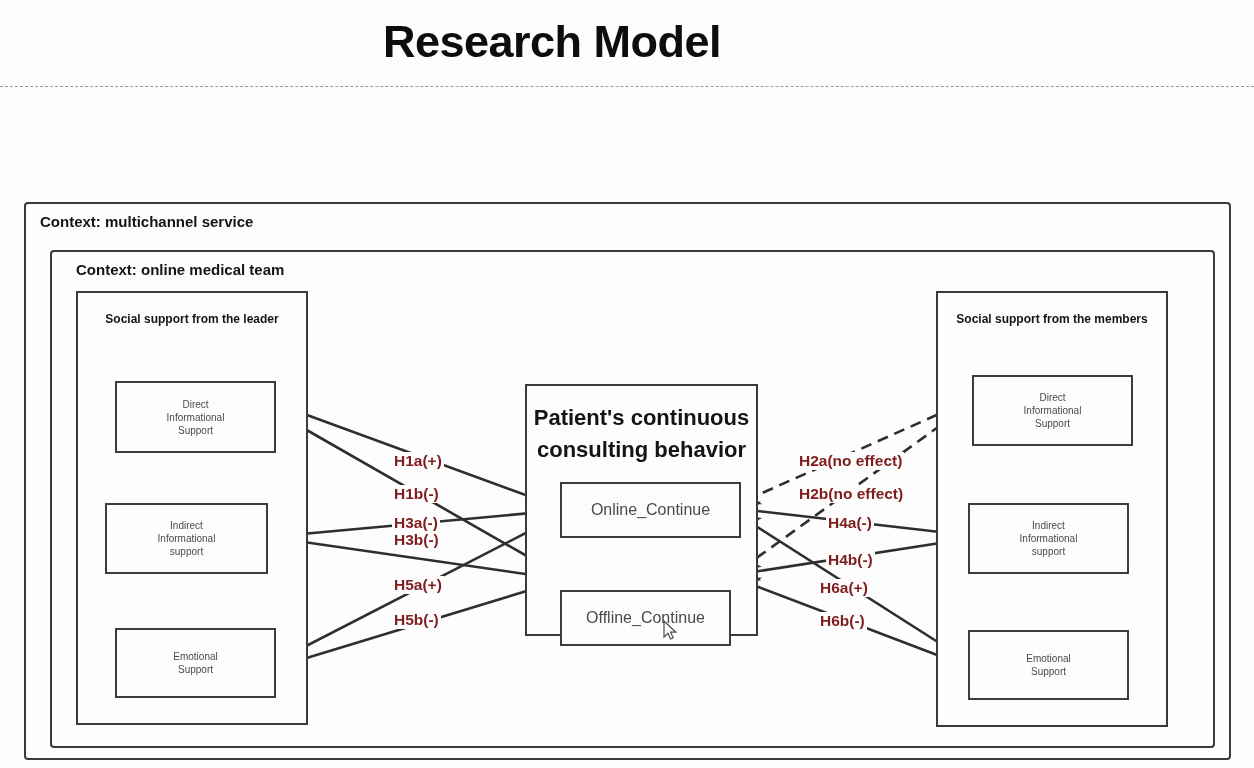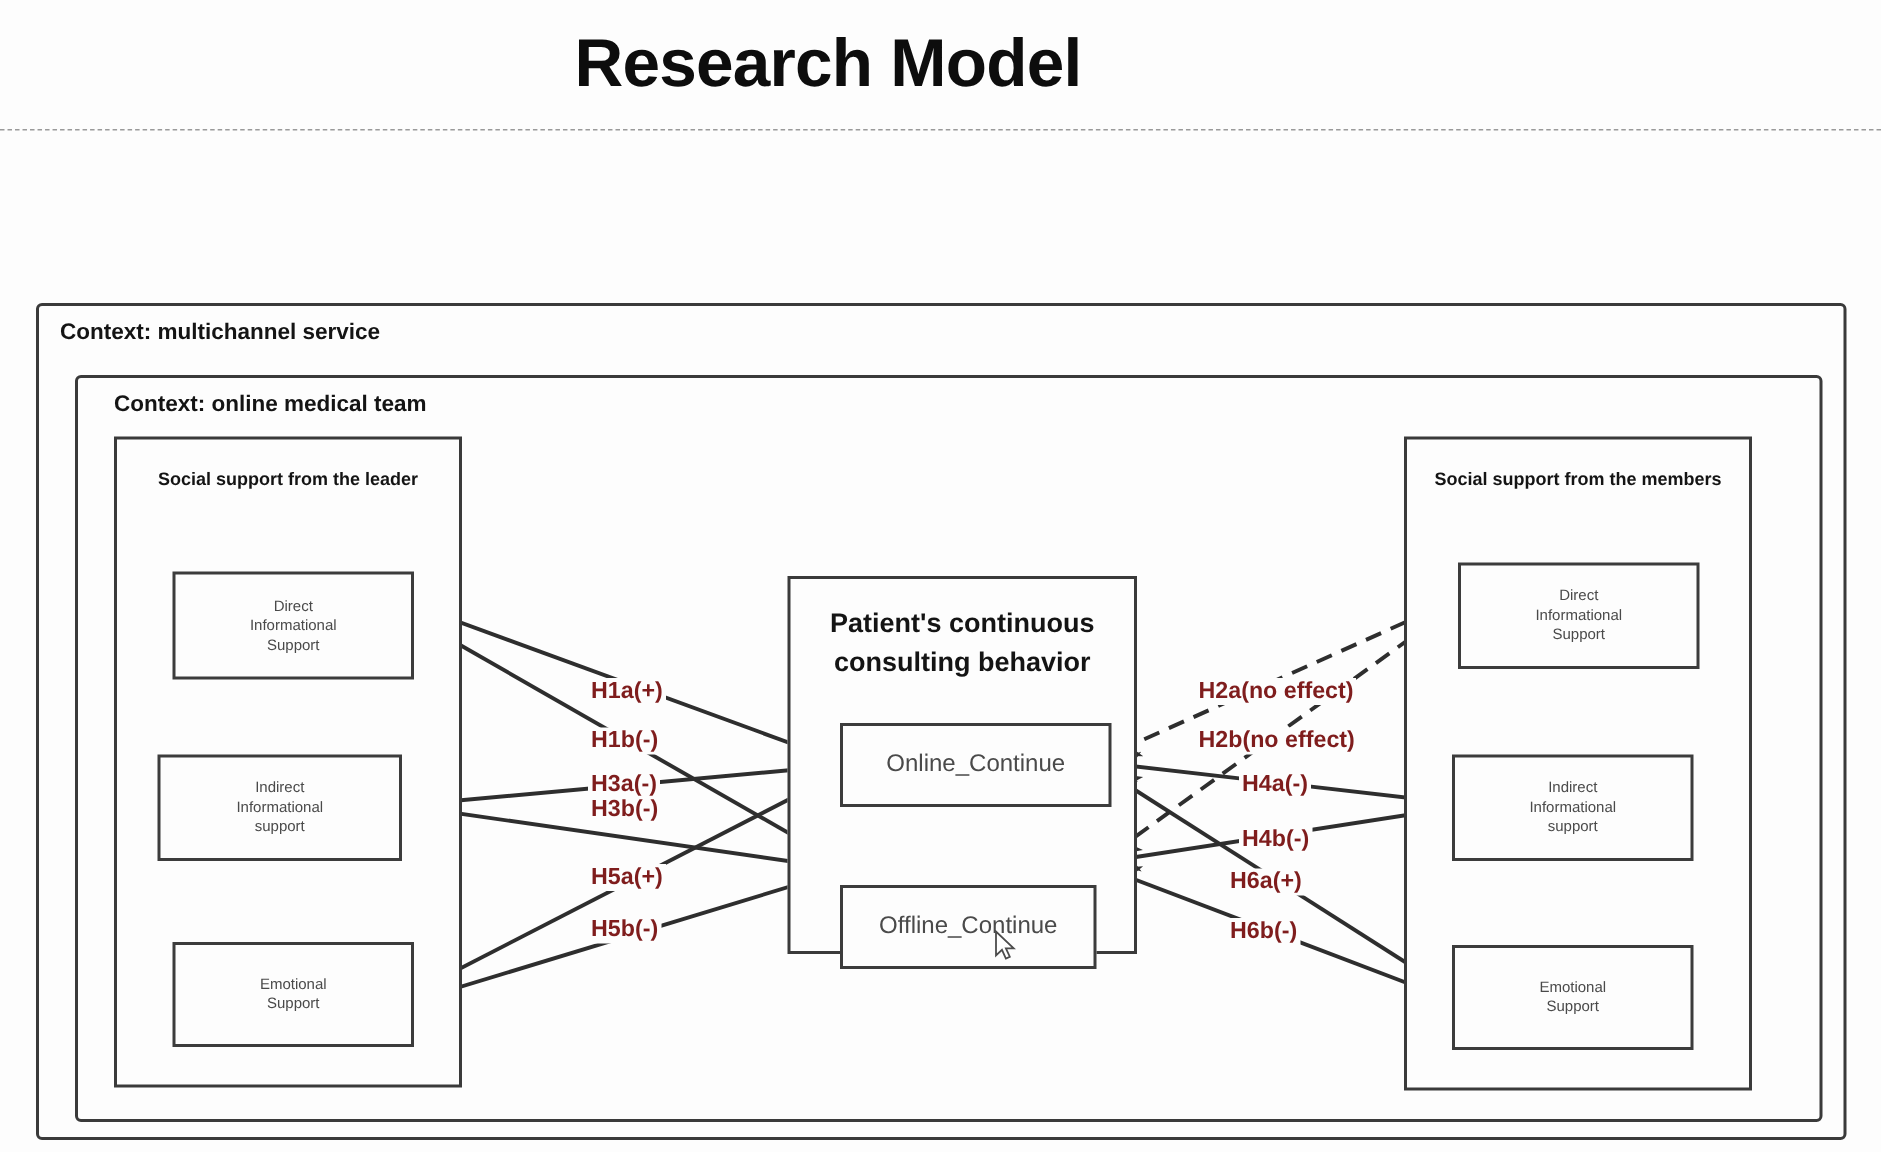--- a/index.html
+++ b/index.html
@@ -50,21 +50,21 @@
   .panel-left{left:76px;top:291px;width:232px;height:434px;}
   .panel-right{left:936px;top:291px;width:232px;height:436px;}
   .panel-center{left:525px;top:384px;width:233px;height:252px;}
 
   .panel-title{
     position:absolute;width:100%;text-align:center;
     font-size:12px;font-weight:bold;color:#141414;line-height:1.45;
   }
   .panel-left .panel-title{top:18px;}
   .panel-right .panel-title{top:18px;}
-  .panel-center .panel-title{top:16px;font-size:18px;}
+  .panel-center .panel-title{top:16px;font-size:22px;}
 
   
   .cbox{
     position:absolute;border:2.5px solid #3c3c3c;background:#fdfdfd;
     box-sizing:border-box;
     display:flex;align-items:center;justify-content:center;
     text-align:center;
     font-size:10px;color:#4a4a4a;line-height:1.3;
     font-family:"Liberation Sans", sans-serif;
   }

